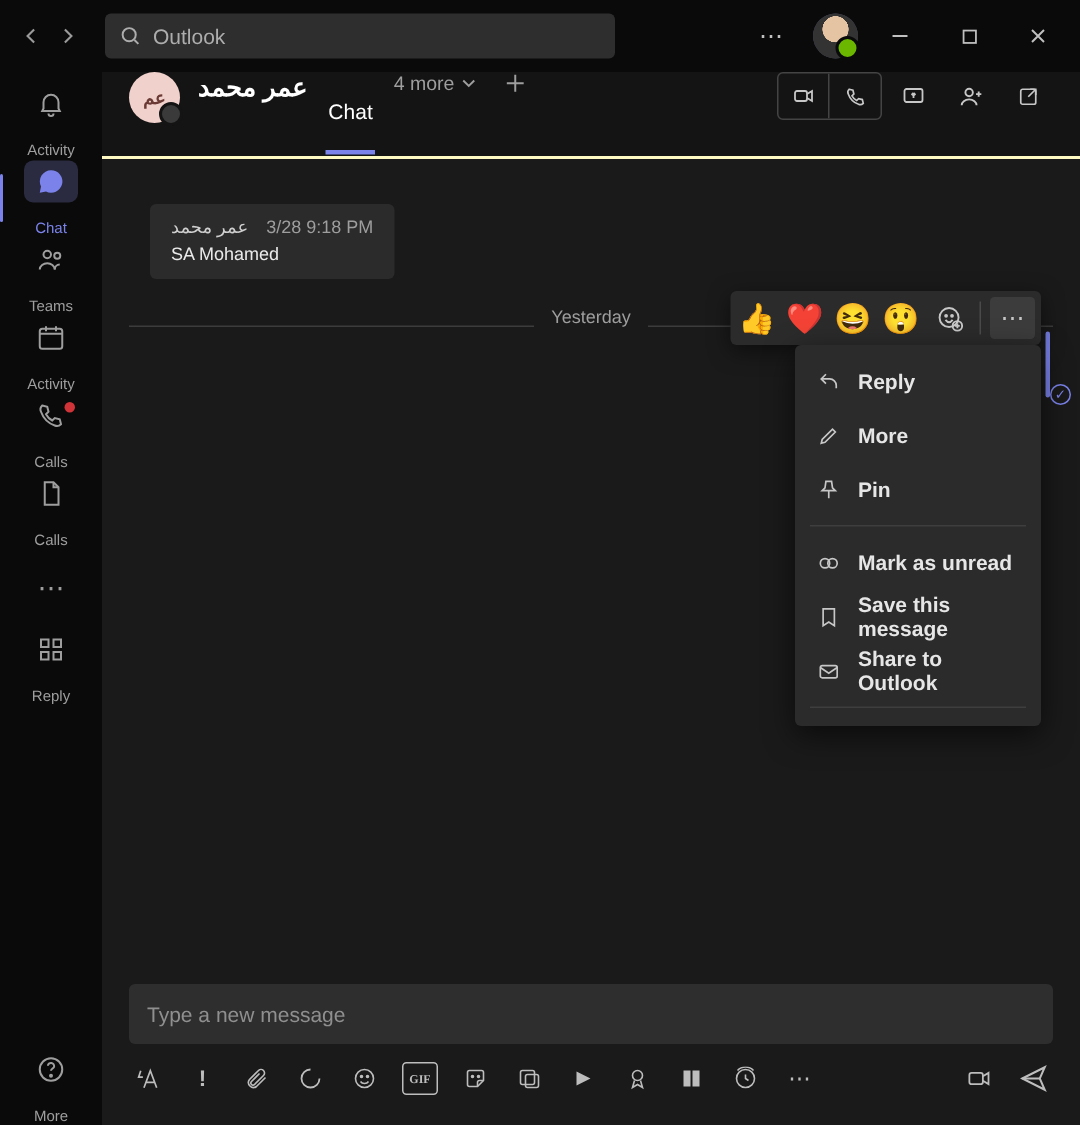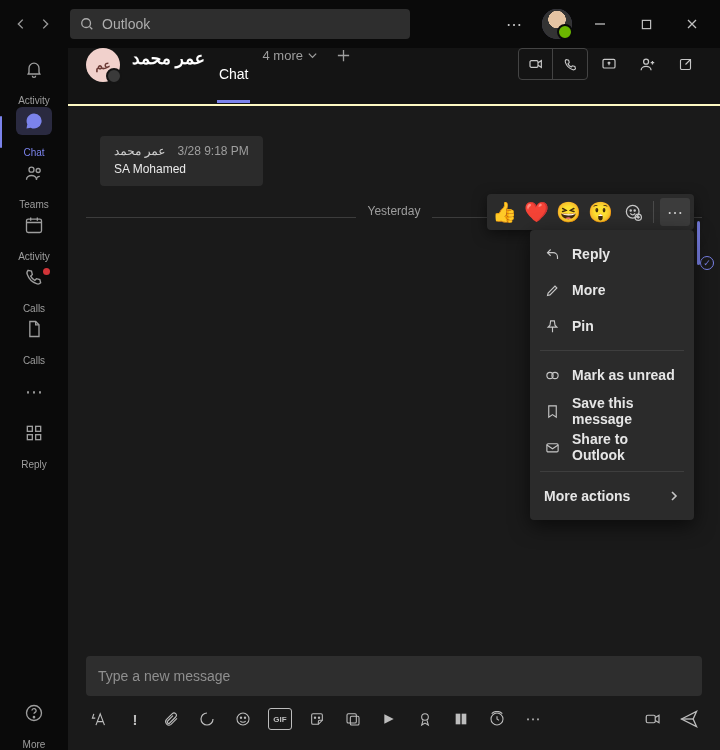--- a/index.html
+++ b/index.html
@@ -346,28 +346,20 @@
       <div class="menu-item">
         <span class="menu-icon">
             <svg width="15" height="15" viewBox="0 0 24 24" fill="none" stroke="currentColor" stroke-width="1.8">
               <rect x="3" y="6" width="18" height="13" rx="2"></rect>
               <path d="M3 8l9 6 9-6"></path>
             </svg>
           </span>
         <span>Share to Outlook</span>
       </div>
       <div class="menu-sep"></div>
-      <div class="menu-item">
-        <span>More actions</span>
-        <span class="menu-caret">
-            <svg width="12" height="12" viewBox="0 0 12 12">
-              <path d="M4 2l4 4-4 4" fill="none" stroke="currentColor" stroke-width="1.6"></path>
-            </svg>
-          </span>
-      </div>
     </div>
   </div>
 
   <div class="compose-wrap">
     <div class="compose">
       <span>Type a new message</span>
     </div>
     <div class="compose-bar">
       <div class="cb-icon">
           <svg width="17" height="17" viewBox="0 0 24 24" fill="none" stroke="currentColor" stroke-width="1.6">
@@ -387,21 +379,21 @@
           </svg>
         </div>
       <div class="cb-icon">
           <svg width="16" height="16" viewBox="0 0 24 24" fill="none" stroke="currentColor" stroke-width="1.6">
             <circle cx="12" cy="12" r="9"></circle>
             <circle cx="9" cy="10" r="1" fill="currentColor"></circle>
             <circle cx="15" cy="10" r="1" fill="currentColor"></circle>
             <path d="M8 15c1 1.5 2.5 2 4 2s3-.5 4-2"></path>
           </svg>
         </div>
-      <div class="cb-icon" style="border:1.4px solid currentColor;border-radius:3px;font-size:8px;font-weight:700;width:24px;">GIF</div>
+      <div class="cb-icon" style="border:1.4px solid currentColor;border-radius:3px;font-size:8px;font-weight:700;width:24px;font-family:Liberation Serif, serif;">GIF</div>
       <div class="cb-icon">
           <svg width="16" height="16" viewBox="0 0 24 24" fill="none" stroke="currentColor" stroke-width="1.6">
             <path d="M4 6a2 2 0 012-2h12a2 2 0 012 2v8l-6 6H6a2 2 0 01-2-2z"></path>
             <path d="M14 20v-4a2 2 0 012-2h4"></path>
             <circle cx="9" cy="10" r="1" fill="currentColor"></circle>
             <circle cx="15" cy="10" r="1" fill="currentColor"></circle>
           </svg>
         </div>
       <div class="cb-icon">
           <svg width="16" height="16" viewBox="0 0 24 24" fill="none" stroke="currentColor" stroke-width="1.6">

